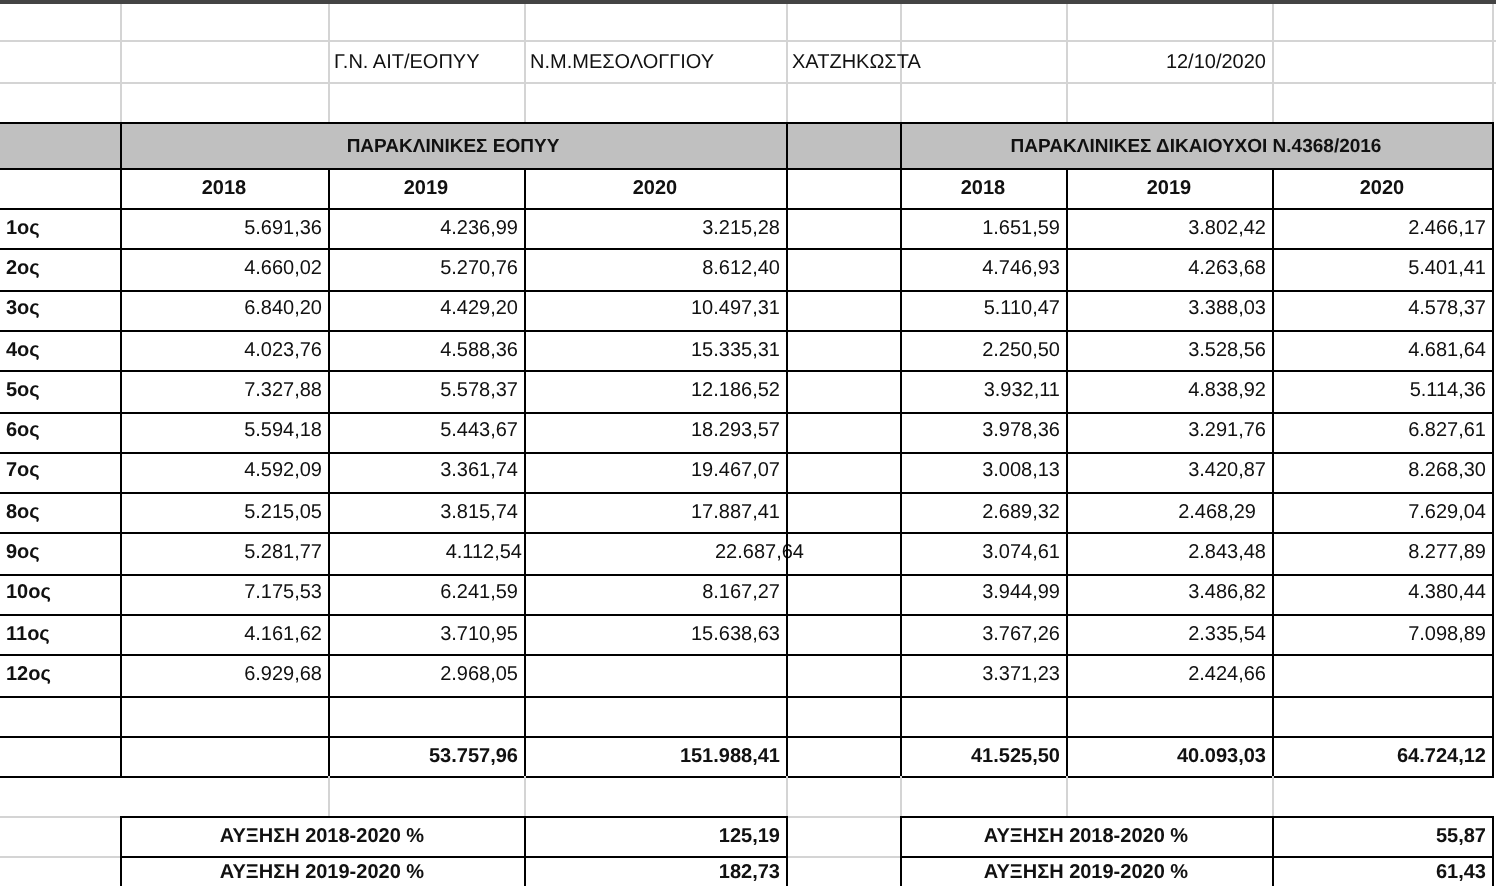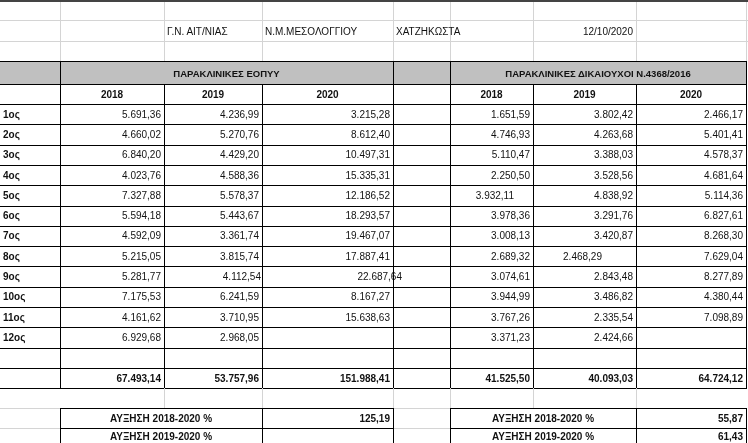--- a/index.html
+++ b/index.html
@@ -30,21 +30,21 @@
   <div class="gl-h" style="left:0;top:41px;width:748px"></div>
   <div class="gl-v" style="left:60px;top:2px;height:59px"></div>
   <div class="gl-v" style="left:164px;top:2px;height:59px"></div>
   <div class="gl-v" style="left:262px;top:2px;height:59px"></div>
   <div class="gl-v" style="left:393px;top:2px;height:59px"></div>
   <div class="gl-v" style="left:450px;top:2px;height:59px"></div>
   <div class="gl-v" style="left:533px;top:2px;height:59px"></div>
   <div class="gl-v" style="left:636px;top:2px;height:59px"></div>
   <div class="gl-v" style="left:746px;top:2px;height:59px"></div>
 
-  <div class="cell l" style="left:164px;top:21px;width:98px;height:20px">Γ.Ν. ΑΙΤ/ΝΙΑΣ</div>
+  <div class="cell l" style="left:164px;top:21px;width:98px;height:20px">Γ.Ν. ΑΙΤ/ΕΟΠΥΥ</div>
   <div class="cell l" style="left:262px;top:21px;width:131px;height:20px">Ν.Μ.ΜΕΣΟΛΟΓΓΙΟΥ</div>
   <div class="cell l" style="left:393px;top:21px;width:140px;height:20px">ΧΑΤΖΗΚΩΣΤΑ</div>
   <div class="cell r" style="left:533px;top:21px;width:103px;height:20px">12/10/2020</div>
 
   <div class="gray" style="left:0;top:61px;width:747px;height:23px"></div>
   <div class="cell c hdr" style="left:60px;top:62px;width:333px;height:22px">ΠΑΡΑΚΛΙΝΙΚΕΣ ΕΟΠΥΥ</div>
   <div class="cell c hdr" style="left:450px;top:62px;width:296px;height:22px">ΠΑΡΑΚΛΙΝΙΚΕΣ ΔΙΚΑΙΟΥΧΟΙ Ν.4368/2016</div>
 
   <div class="cell c b" style="left:60px;top:84px;width:104px;height:20px">2018</div>
   <div class="cell c b" style="left:164px;top:84px;width:98px;height:20px">2019</div>
@@ -79,21 +79,21 @@
       <div class="cell r" style="left: 60px; top: 164.9px; width: 104px; height: 20.3px;">4.023,76</div>
       <div class="cell r" style="left: 164px; top: 164.9px; width: 98px; height: 20.3px;">4.588,36</div>
       <div class="cell r" style="left: 262px; top: 164.9px; width: 131px; height: 20.3px;">15.335,31</div>
       <div class="cell r" style="left: 450px; top: 164.9px; width: 83px; height: 20.3px;">2.250,50</div>
       <div class="cell r" style="left: 533px; top: 164.9px; width: 103px; height: 20.3px;">3.528,56</div>
       <div class="cell r" style="left: 636px; top: 164.9px; width: 110px; height: 20.3px;">4.681,64</div>
       <div class="cell l b" style="left: 0px; top: 185.2px; width: 60px; height: 20.3px;">5ος</div>
       <div class="cell r" style="left: 60px; top: 185.2px; width: 104px; height: 20.3px;">7.327,88</div>
       <div class="cell r" style="left: 164px; top: 185.2px; width: 98px; height: 20.3px;">5.578,37</div>
       <div class="cell r" style="left: 262px; top: 185.2px; width: 131px; height: 20.3px; padding-left: 20px;">12.186,52</div>
-      <div class="cell r" style="left: 434px; top: 185.2px; width: 83px; height: 20.3px;">3.932,11</div>
+      <div class="cell r" style="left: 450px; top: 185.2px; width: 83px; height: 20.3px;">3.932,11</div>
       <div class="cell r" style="left: 533px; top: 185.2px; width: 103px; height: 20.3px;">4.838,92</div>
       <div class="cell r" style="left: 636px; top: 185.2px; width: 110px; height: 20.3px;">5.114,36</div>
       <div class="cell l b" style="left: 0px; top: 205.5px; width: 60px; height: 20.3px;">6ος</div>
       <div class="cell r" style="left: 60px; top: 205.5px; width: 104px; height: 20.3px;">5.594,18</div>
       <div class="cell r" style="left: 164px; top: 205.5px; width: 98px; height: 20.3px;">5.443,67</div>
       <div class="cell r" style="left: 262px; top: 205.5px; width: 131px; height: 20.3px;">18.293,57</div>
       <div class="cell r" style="left: 450px; top: 205.5px; width: 83px; height: 20.3px;">3.978,36</div>
       <div class="cell r" style="left: 533px; top: 205.5px; width: 103px; height: 20.3px;">3.291,76</div>
       <div class="cell r" style="left: 636px; top: 205.5px; width: 110px; height: 20.3px;">6.827,61</div>
       <div class="cell l b" style="left: 0px; top: 225.8px; width: 60px; height: 20.3px;">7ος</div>
@@ -101,21 +101,21 @@
       <div class="cell r" style="left: 164px; top: 225.8px; width: 98px; height: 20.3px;">3.361,74</div>
       <div class="cell r" style="left: 262px; top: 225.8px; width: 131px; height: 20.3px;">19.467,07</div>
       <div class="cell r" style="left: 450px; top: 225.8px; width: 83px; height: 20.3px;">3.008,13</div>
       <div class="cell r" style="left: 533px; top: 225.8px; width: 103px; height: 20.3px;">3.420,87</div>
       <div class="cell r" style="left: 636px; top: 225.8px; width: 110px; height: 20.3px;">8.268,30</div>
       <div class="cell l b" style="left: 0px; top: 246.1px; width: 60px; height: 20.3px;">8ος</div>
       <div class="cell r" style="left: 60px; top: 246.1px; width: 104px; height: 20.3px;">5.215,05</div>
       <div class="cell r" style="left: 164px; top: 246.1px; width: 98px; height: 20.3px;">3.815,74</div>
       <div class="cell r" style="left: 262px; top: 246.1px; width: 131px; height: 20.3px;">17.887,41</div>
       <div class="cell r" style="left: 450px; top: 246.1px; width: 83px; height: 20.3px;">2.689,32</div>
-      <div class="cell r" style="left: 502px; top: 246.1px; width: 103px; height: 20.3px;">2.468,29</div>
+      <div class="cell r" style="left: 528px; top: 246.1px; width: 103px; height: 20.3px;">2.468,29</div>
       <div class="cell r" style="left: 636px; top: 246.1px; width: 110px; height: 20.3px;">7.629,04</div>
       <div class="cell l b" style="left: 0px; top: 266.4px; width: 60px; height: 20.3px;">9ος</div>
       <div class="cell r" style="left: 60px; top: 266.4px; width: 104px; height: 20.3px;">5.281,77</div>
       <div class="cell r" style="left: 152px; top: 266.4px; width: 98px; height: 20.3px; margin-left: 14px;">4.112,54</div>
       <div class="cell r" style="left: 262px; top: 266.4px; width: 131px; height: 20.3px; margin-left: 12px;">22.687,64</div>
       <div class="cell r" style="left: 450px; top: 266.4px; width: 83px; height: 20.3px;">3.074,61</div>
       <div class="cell r" style="left: 533px; top: 266.4px; width: 103px; height: 20.3px;">2.843,48</div>
       <div class="cell r" style="left: 636px; top: 266.4px; width: 110px; height: 20.3px;">8.277,89</div>
       <div class="cell l b" style="left: 0px; top: 286.7px; width: 60px; height: 20.3px;">10ος</div>
       <div class="cell r" style="left: 60px; top: 286.7px; width: 104px; height: 20.3px;">7.175,53</div>
@@ -133,30 +133,30 @@
       <div class="cell r" style="left: 636px; top: 307px; width: 110px; height: 20.3px;">7.098,89</div>
       <div class="cell l b" style="left: 0px; top: 327.3px; width: 60px; height: 20.3px;">12ος</div>
       <div class="cell r" style="left: 60px; top: 327.3px; width: 104px; height: 20.3px;">6.929,68</div>
       <div class="cell r" style="left: 164px; top: 327.3px; width: 98px; height: 20.3px;">2.968,05</div>
       <div class="cell r" style="left: 262px; top: 327.3px; width: 131px; height: 20.3px;"></div>
       <div class="cell r" style="left: 450px; top: 327.3px; width: 83px; height: 20.3px;">3.371,23</div>
       <div class="cell r" style="left: 533px; top: 327.3px; width: 103px; height: 20.3px;">2.424,66</div>
       <div class="cell r" style="left: 636px; top: 327.3px; width: 110px; height: 20.3px;"></div>
     </div>
 
-  <div class="cell r b" style="left:60px;top:368px;width:104px;height:20px">67.493,14</div>
   <div class="cell r b" style="left:164px;top:368px;width:98px;height:20px">53.757,96</div>
   <div class="cell r b" style="left:262px;top:368px;width:131px;height:20px">151.988,41</div>
   <div class="cell r b" style="left:450px;top:368px;width:83px;height:20px">41.525,50</div>
   <div class="cell r b" style="left:533px;top:368px;width:103px;height:20px">40.093,03</div>
   <div class="cell r b" style="left:636px;top:368px;width:110px;height:20px">64.724,12</div>
 
   <div class="cell c b" style="left:60px;top:408px;width:202px;height:20px">ΑΥΞΗΣΗ 2018-2020 %</div>
   <div class="cell r b" style="left:262px;top:408px;width:131px;height:20px">125,19</div>
   <div class="cell c b" style="left:60px;top:428px;width:202px;height:16px">ΑΥΞΗΣΗ 2019-2020 %</div>
+  <div class="cell r b" style="left:262px;top:428px;width:131px;height:16px">182,73</div>
 
   <div class="cell c b" style="left:450px;top:408px;width:186px;height:20px">ΑΥΞΗΣΗ 2018-2020 %</div>
   <div class="cell r b" style="left:636px;top:408px;width:110px;height:20px">55,87</div>
   <div class="cell c b" style="left:450px;top:428px;width:186px;height:16px">ΑΥΞΗΣΗ 2019-2020 %</div>
   <div class="cell r b" style="left:636px;top:428px;width:110px;height:16px">61,43</div>
 
   <div id="lines-container">
       <div class="bl-h" style="left: 0px; top: 61px; width: 747px;"></div>
       <div class="bl-h" style="left: 0px; top: 84px; width: 747px;"></div>
       <div class="bl-h" style="left: 0px; top: 104px; width: 747px;"></div>

